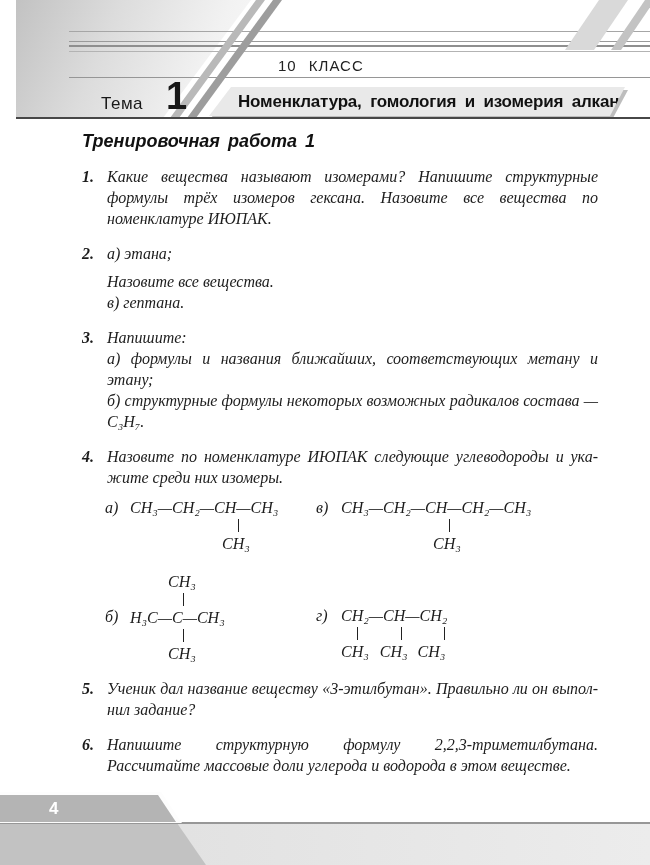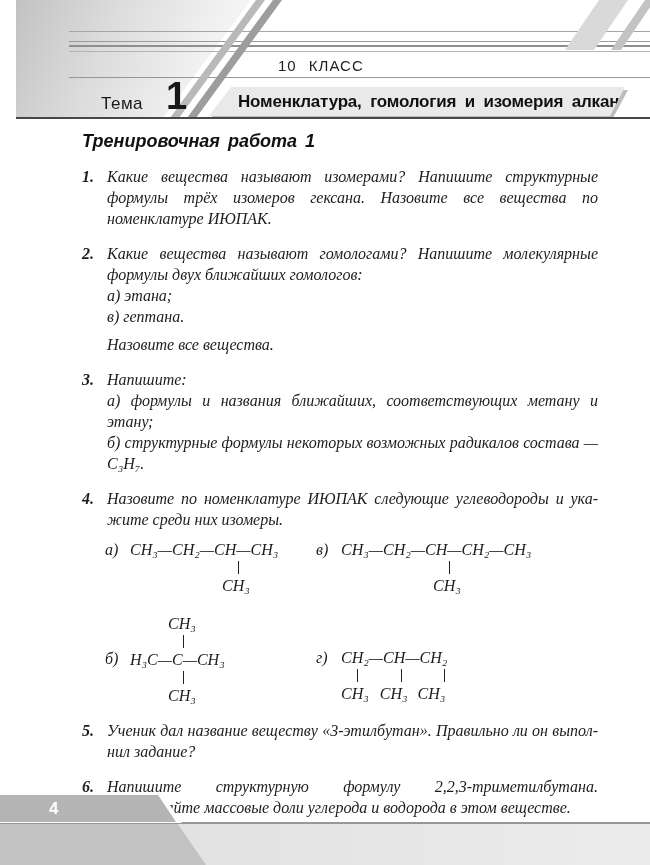--- a/index.html
+++ b/index.html
@@ -152,24 +152,23 @@
     <div class="q">
       <div class="q-num">1.</div>
       <div class="q-body">
           <p>Какие вещества называют изомерами? Напишите структурные форму­лы трёх изомеров гексана. Назовите все вещества по номенклатуре ИЮПАК.</p>
         </div>
     </div>
 
     <div class="q">
       <div class="q-num">2.</div>
       <div class="q-body">
-        <p>Какие вещества называют гомологами? Напишите молекулярные фор­мулы двух ближайших гомологов:</p>
         <p class="sub">а) этана;</p>
+        <p class="sub q-note">Назовите все вещества.</p>
         <p class="sub">в) гептана.</p>
-        <p class="sub q-note">Назовите все вещества.</p>
       </div>
     </div>
 
     <div class="q">
       <div class="q-num">3.</div>
       <div class="q-body">
         <p>Напишите:</p>
         <p class="sub">а) формулы и названия ближайших, соответствующих метану и этану;</p>
         <p class="sub">б) структурные формулы некоторых возможных радикалов состава —C₃H₇.</p>
       </div>

